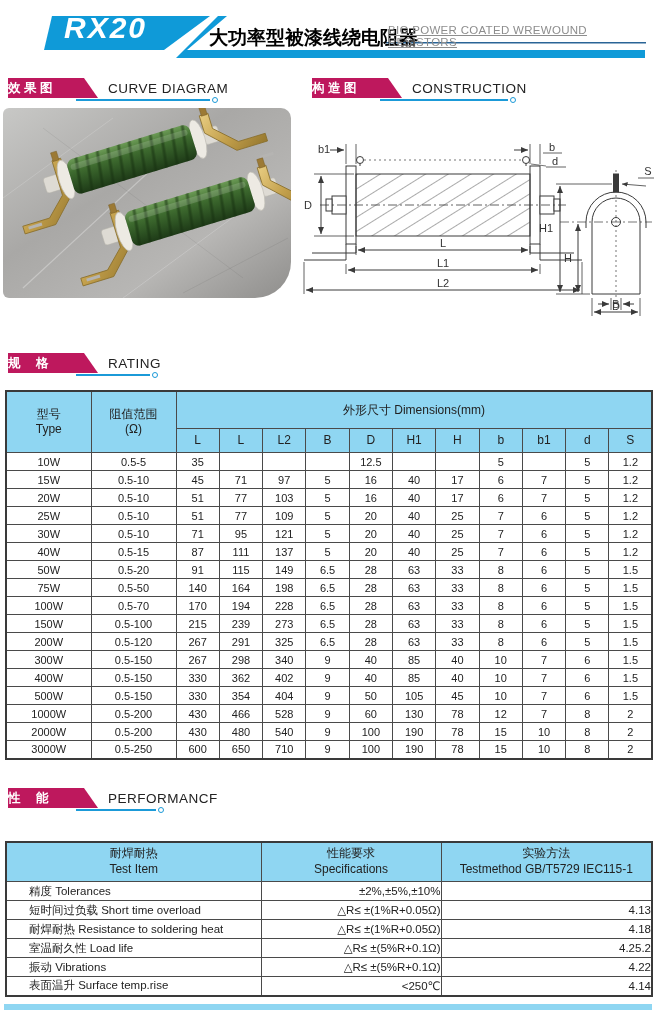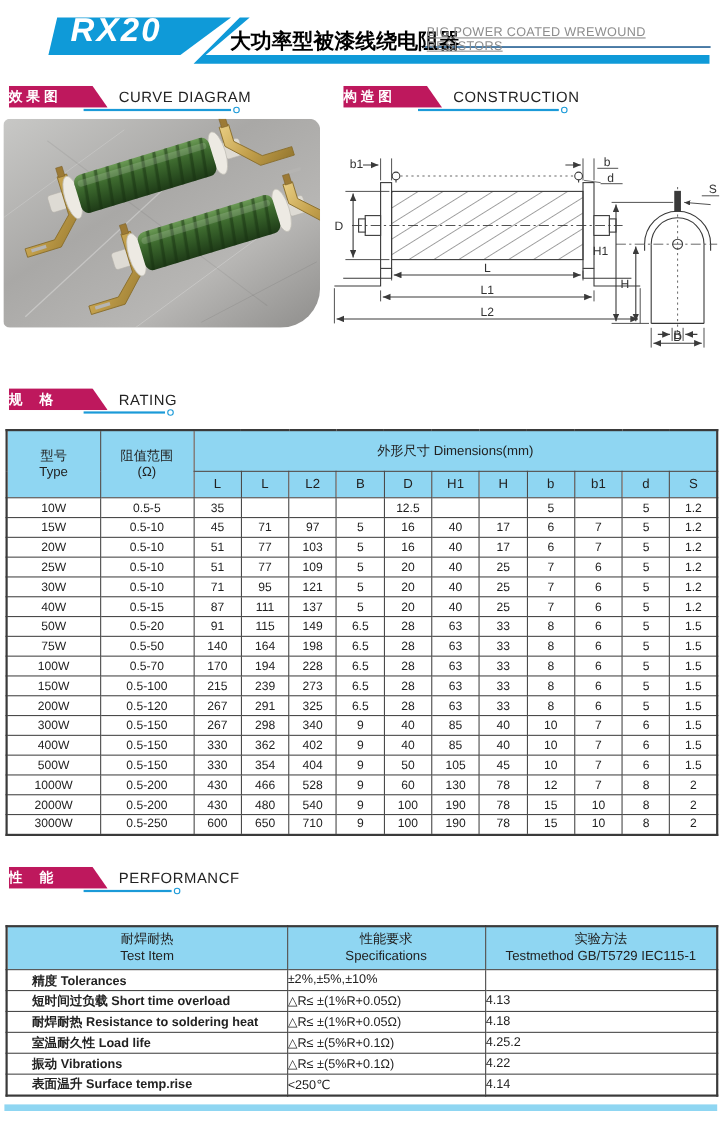--- a/index.html
+++ b/index.html
@@ -32,22 +32,22 @@
   .rating th,.rating td{border:1px solid #4a4a4a;text-align:center;font-size:11px;color:#222;padding:0;
                         overflow:hidden;white-space:nowrap;}
   .rating thead th{background:#8fd6f2;font-weight:normal;font-size:12px;line-height:1.25;}
   .rating thead tr.h1 th{height:36px;}
   .rating thead tr.h2 th{height:23px;}
   .rating tbody tr{height:18px;}
   .perf{position:absolute;left:5px;top:841px;width:646px;border:2px solid #3a3a3a;}
   .perf th,.perf td{border:1px solid #4a4a4a;font-size:11.5px;color:#222;padding:0;overflow:hidden;white-space:nowrap;}
   .perf thead th{background:#8fd6f2;font-weight:normal;font-size:12px;height:38px;text-align:center;line-height:1.3;}
   .perf tbody tr{height:19px;}
-  .perf td{text-align:left;}
-  .perf td:first-child{text-align:left;padding-left:22px;font-weight:bold;}
+  .perf td{text-align:right;}
+  .perf td:first-child{text-align:left;padding-left:22px;}
   
   .foot-bar{position:absolute;left:4px;top:1004px;width:648px;height:6px;background:#8fd6f2;}
 </style>
 </head>
 <body>
 
 <div class="page">
 
   <svg class="hdr-svg" viewBox="0 0 656 70">
     <polygon points="44,50 52,16 210,16 164,50" fill="#0f9ad8"></polygon>

